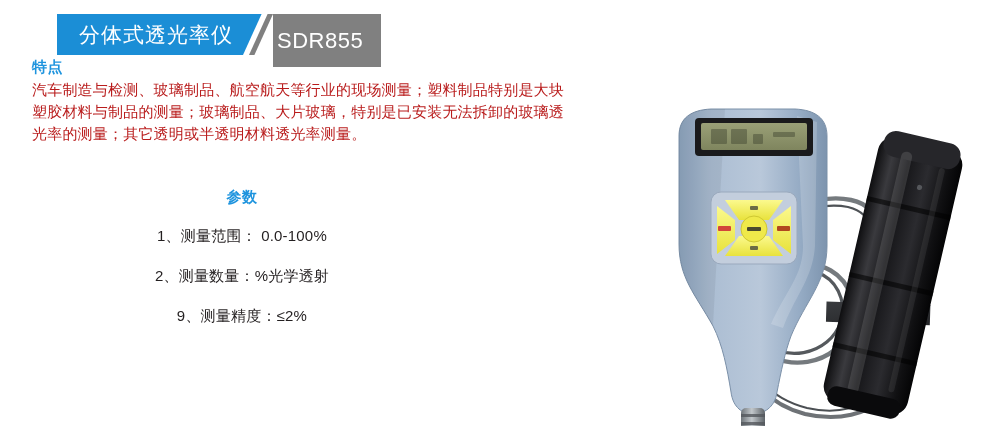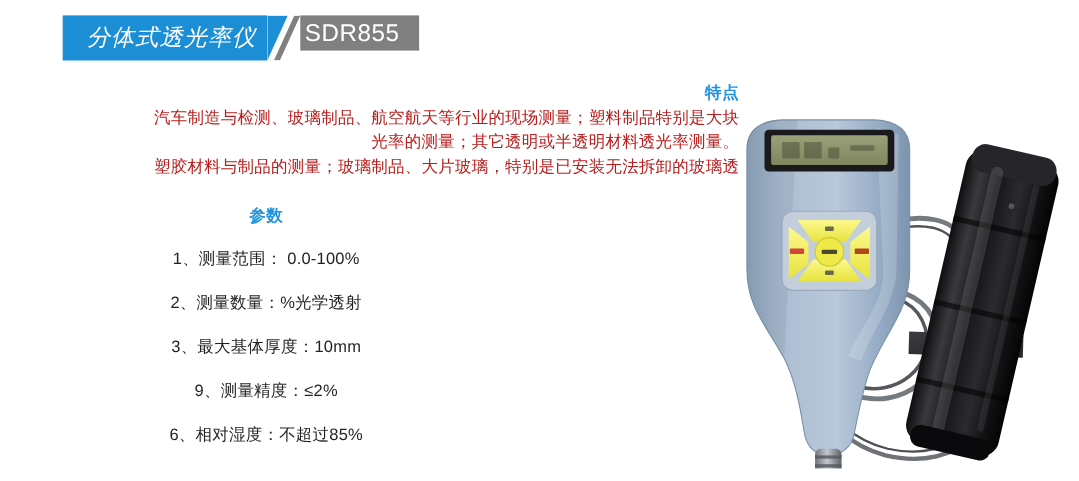--- a/index.html
+++ b/index.html
@@ -30,21 +30,20 @@
     display: flex;
     align-items: stretch;
   }
   .banner-blue {
     background: #1b8ed6;
     height: 41px;
     display: flex;
     align-items: center;
     padding: 0 10px 0 22px;
     box-sizing: border-box;
-    font-style: italic;
   }
   .banner-blue-label {
     color: #ffffff;
     font-size: 21px;
     letter-spacing: 1px;
     line-height: 1;
     white-space: nowrap;
     font-weight: 400;
   }
   .banner-slash {
@@ -59,41 +58,40 @@
     clip-path: polygon(0 0, 62% 0, 0 100%);
   }
   .banner-slash .s-gray {
     position: absolute;
     inset: 0;
     background: #808080;
     clip-path: polygon(82% 0, 100% 0, 38% 100%, 20% 100%);
   }
   .banner-gray {
     background: #808080;
-    height: 32px;
+    height: 53px;
     display: flex;
     align-items: center;
     padding: 0 18px 0 4px;
     box-sizing: border-box;
   }
   .banner-gray-label {
     color: #ffffff;
     font-size: 22px;
     letter-spacing: 0.5px;
     line-height: 1;
     white-space: nowrap;
   }
 
   
   .content {
     position: absolute;
     left: 32px;
-    top: 74px;
+    top: 56px;
     width: 640px;
-    text-align: right;
   }
   .section-heading {
     color: #1e94de;
     font-size: 15px;
     font-weight: bold;
     line-height: 22px;
     margin: 0 0 1px 0;
     letter-spacing: 0.5px;
   }
   .body-line {
@@ -150,32 +148,30 @@
       <div class="s-gray"></div>
     </div>
     <div class="banner-gray">
       <span class="banner-gray-label">SDR855</span>
     </div>
   </div>
 
   <div class="content">
     <div class="section-heading">特点</div>
     <div class="body-line">汽车制造与检测、玻璃制品、航空航天等行业的现场测量；塑料制品特别是大块</div>
+    <div class="body-line">塑胶材料与制品的测量；玻璃制品、大片玻璃，特别是已安装无法拆卸的玻璃透</div>
     <div class="body-line">光率的测量；其它透明或半透明材料透光率测量。</div>
-    <div class="body-line">塑胶材料与制品的测量；玻璃制品、大片玻璃，特别是已安装无法拆卸的玻璃透</div>
   </div>
 
   <div class="spec-block">
     <div class="section-heading">参数</div>
     <ul class="spec-list">
       <li class="spec-item">1、测量范围：  0.0-100%</li>
       <li class="spec-item">2、测量数量：%光学透射</li>
-      <li class="spec-item">3、最大基体厚度：10mm</li>
       <li class="spec-item">9、测量精度：≤2%</li>
-      <li class="spec-item">6、相对湿度：不超过85%</li>
     </ul>
   </div>
 
   <div class="product">
     <svg width="326" height="330" viewBox="0 0 326 330" xmlns="http://www.w3.org/2000/svg">
       <defs>
         <linearGradient id="bodyGrad" x1="0" y1="0" x2="1" y2="0">
           <stop offset="0%" stop-color="#8ea5bf"></stop>
           <stop offset="22%" stop-color="#acbed3"></stop>
           <stop offset="55%" stop-color="#b9c8da"></stop>

